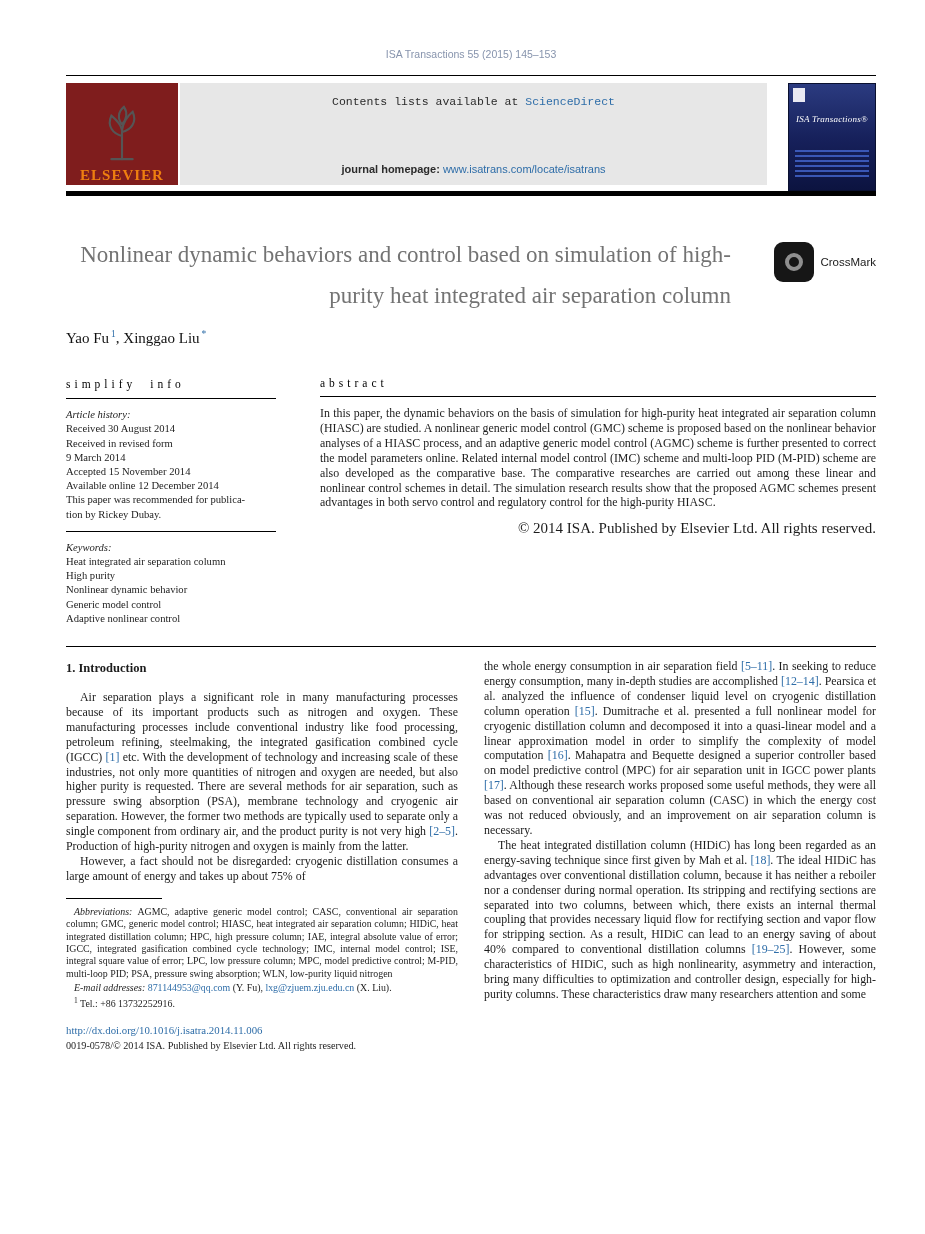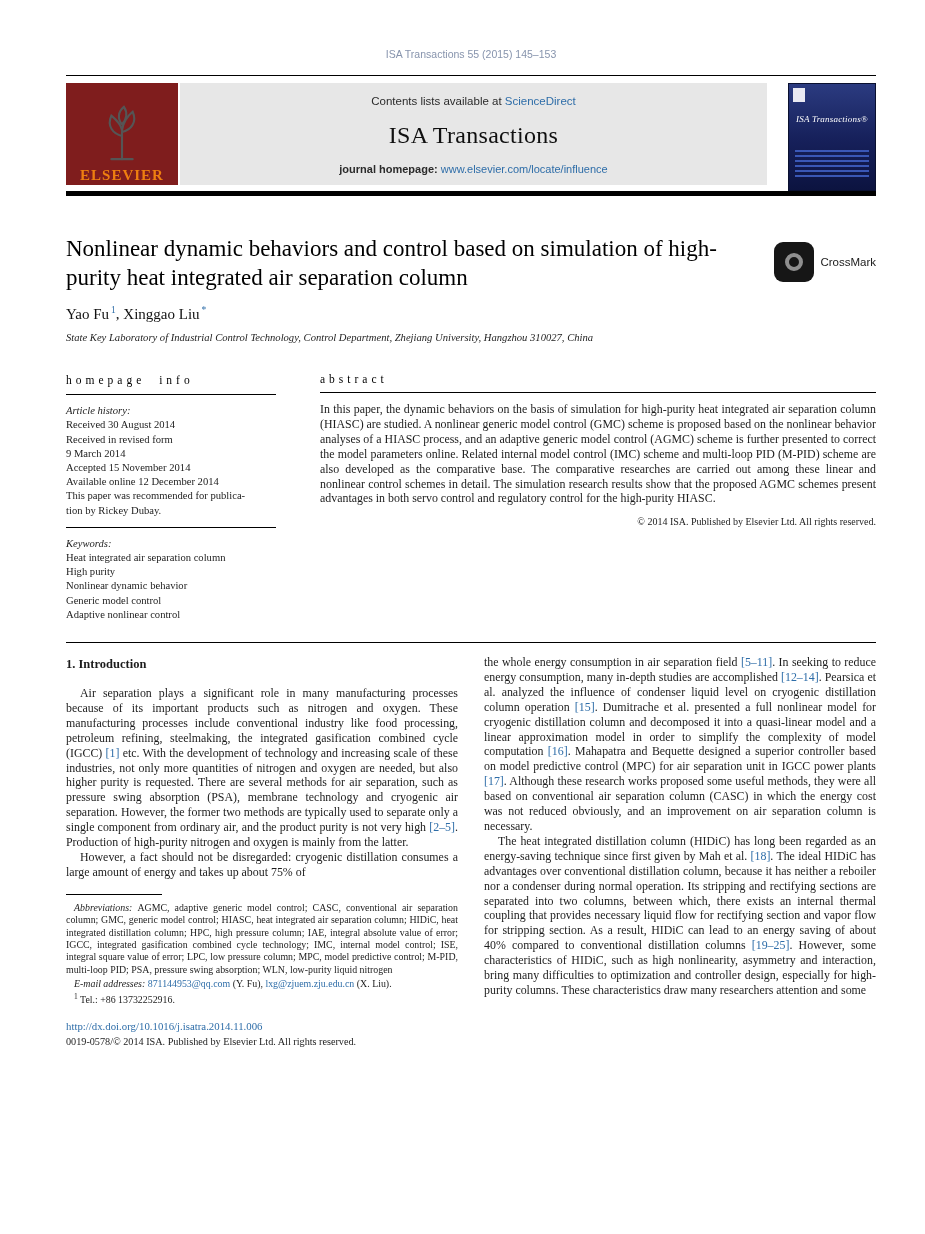--- a/index.html
+++ b/index.html
@@ -11,49 +11,49 @@
   .link { color:#2e6da8; cursor:pointer; text-decoration:none; }
 
   .citation { text-align:center; font-family:"Liberation Sans", sans-serif; font-size:10.5px; color:#8априж; }
   .citation { color:#8794ad; }
 
   .header-rule { border-top:1px solid #000; margin-top:15px; }
   .header-band { display:flex; margin-top:7px; height:102px; }
   .logo-box { width:112px; display:flex; flex-direction:column; align-items:center; justify-content:flex-end; padding-bottom:1px; background:#7f1d1d; }
   .elsevier-word { font-family:"Liberation Serif", serif; font-size:15px; font-weight:600; color:#ee7f10; letter-spacing:1px; margin-top:2px; }
   .gray-box { flex:1; background:#e7e7e7; margin-left:2px; display:flex; flex-direction:column; align-items:center; justify-content:space-between; padding:12px 8px 10px; }
-  .contents-line { font-family:Liberation Sans, sans-serif; font-size:11.5px; color:#2b2b2b; }
+  .contents-line { font-family:Liberation Mono, monospace; font-size:11.5px; color:#2b2b2b; }
   .journal-title { font-size:24px; color:#101010; letter-spacing:.3px; }
   .homepage-line { font-family:"Liberation Sans", sans-serif; font-size:11px; font-weight:bold; color:#2b2b2b; }
   .homepage-line .link { font-weight:normal; }
   .cover { width:88px; height:108px; margin-left:21px; position:relative; background:linear-gradient(180deg,#2b3b80 0%,#17215c 50%,#0c1340 100%); border:1px solid #0a102f; }
   .cover-chip { position:absolute; top:4px; left:4px; width:12px; height:14px; background:#e9e9f2; }
   .cover-title { position:absolute; top:30px; width:100%; text-align:center; color:#ffffff; font-style:italic; font-size:9px; letter-spacing:.2px; }
   .cover-stripes { position:absolute; bottom:10px; left:6px; right:6px; height:30px; background:repeating-linear-gradient(180deg,#4162c9 0 2px, rgba(0,0,0,0) 2px 5px); opacity:.85; }
   .thick-rule { height:5px; background:#000; margin-top:6px; }
 
   .title-row { display:flex; justify-content:space-between; align-items:flex-start; margin-top:38px; }
-  h1.title { font-size:23px; line-height:29px; font-weight:normal; color:#000000; max-width:665px; }
+  h1.title { font-size:23px; line-height:41px; font-weight:normal; color:#737373; max-width:665px;text-align:right; }
   .crossmark { display:flex; align-items:center; gap:6px; margin-top:8px; }
   .cm-icon { width:40px; height:40px; background:#161616; border-radius:9px; display:flex; align-items:center; justify-content:center; }
   .cm-ring { width:18px; height:18px; border:4px solid #8f8f8f; border-radius:50%; }
   .cm-label { font-family:"Liberation Sans", sans-serif; font-size:11.5px; color:#1a1a1a; }
 
   .authors { margin-top:13px; font-size:15px; color:#111; }
   .authors sup { font-size:9.5px; margin-left:2px; }
   .affiliation { margin-top:9px; font-size:10.6px; font-style:italic; color:#1c1c1c; }
 
   .info-abs { display:flex; margin-top:30px; border-bottom:1px solid #000; padding-bottom:20px; }
   .info-col { width:210px; flex:none; margin-right:44px; font-size:10.6px; line-height:14.2px; }
   .abs-col { flex:1; }
   .col-head { font-size:11.5px; letter-spacing:4px; word-spacing:7px; color:#000; }
   .head-rule { border-top:1px solid #000; margin:7px 0 9px; }
   .mid-rule { border-top:1px solid #000; margin:9px 0; }
   .abs-text { font-size:11.9px; line-height:14.9px; text-align:justify; }
-  .abs-copy { text-align:right; font-size:10px; margin-top:10px; }
+  .abs-copy { text-align:right; font-size:15px; margin-top:10px; }
 
   .body-cols { display:flex; margin-top:12px; }
   .col { width:392px; }
   .col.left { margin-right:26px; display:flex; flex-direction:column; }
   h2.sec { font-size:12.5px; font-weight:bold; margin:2px 0 14px; }
   .para { font-size:11.9px; line-height:14.9px; text-align:justify; }
   .indent { text-indent:14px; }
 
   .footnotes { margin-top:auto; padding-top:14px; }
   .fn-rule { width:96px; border-top:1px solid #000; margin-bottom:7px; }
@@ -84,22 +84,21 @@
             <path d="M31 34 C22 32 15 24 20 13 C26 18 30 22 31 28"></path>
             <path d="M31 30 C40 28 47 20 42 9 C36 14 32 22 31 28"></path>
             <path d="M31 22 C26 16 27 9 33 4 C37 10 36 17 31 22"></path>
             <path d="M20 58 H42"></path>
           </g>
         </svg>
         <div class="elsevier-word">ELSEVIER</div>
       </div>
       <div class="gray-box">
         <div class="contents-line"><span>Contents lists available at </span><span class="link">ScienceDirect</span></div>
-        <div class="journal-title">ISA Transactions</div>
-        <div class="homepage-line"><span>journal homepage: </span><span class="link">www.elsevier.com/locate/influence</span></div>
+        <div class="homepage-line"><span>journal homepage: </span><span class="link">www.isatrans.com/locate/isatrans</span></div>
       </div>
       <div class="cover">
         <div class="cover-chip"></div>
         <div class="cover-title">ISA Transactions®</div>
         <div class="cover-stripes"></div>
       </div>
     </div>
 
     <div class="thick-rule"></div>
 
@@ -108,25 +107,24 @@
       <div class="crossmark">
         <div class="cm-icon">
             <div class="cm-ring"></div>
           </div>
         <div class="cm-label">CrossMark</div>
       </div>
     </div>
 
     <div class="authors"><span>Yao Fu</span><sup class="link">1</sup><span>, </span><span>Xinggao Liu</span><sup class="link">*</sup></div>
 
-    <div class="affiliation">State Key Laboratory of Industrial Control Technology, Control Department, Zhejiang University, Hangzhou 310027, China</div>
 
     <div class="info-abs">
       <aside class="info-col">
-        <div class="col-head">homepage info</div>
+        <div class="col-head">simplify info</div>
         <div class="head-rule"></div>
         <div class="italic">Article history:</div>
         <div>
             <div>Received 30 August 2014</div>
             <div>Received in revised form</div>
             <div>9 March 2014</div>
             <div>Accepted 15 November 2014</div>
             <div>Available online 12 December 2014</div>
             <div>This paper was recommended for publica-</div>
             <div>tion by Rickey Dubay.</div>

